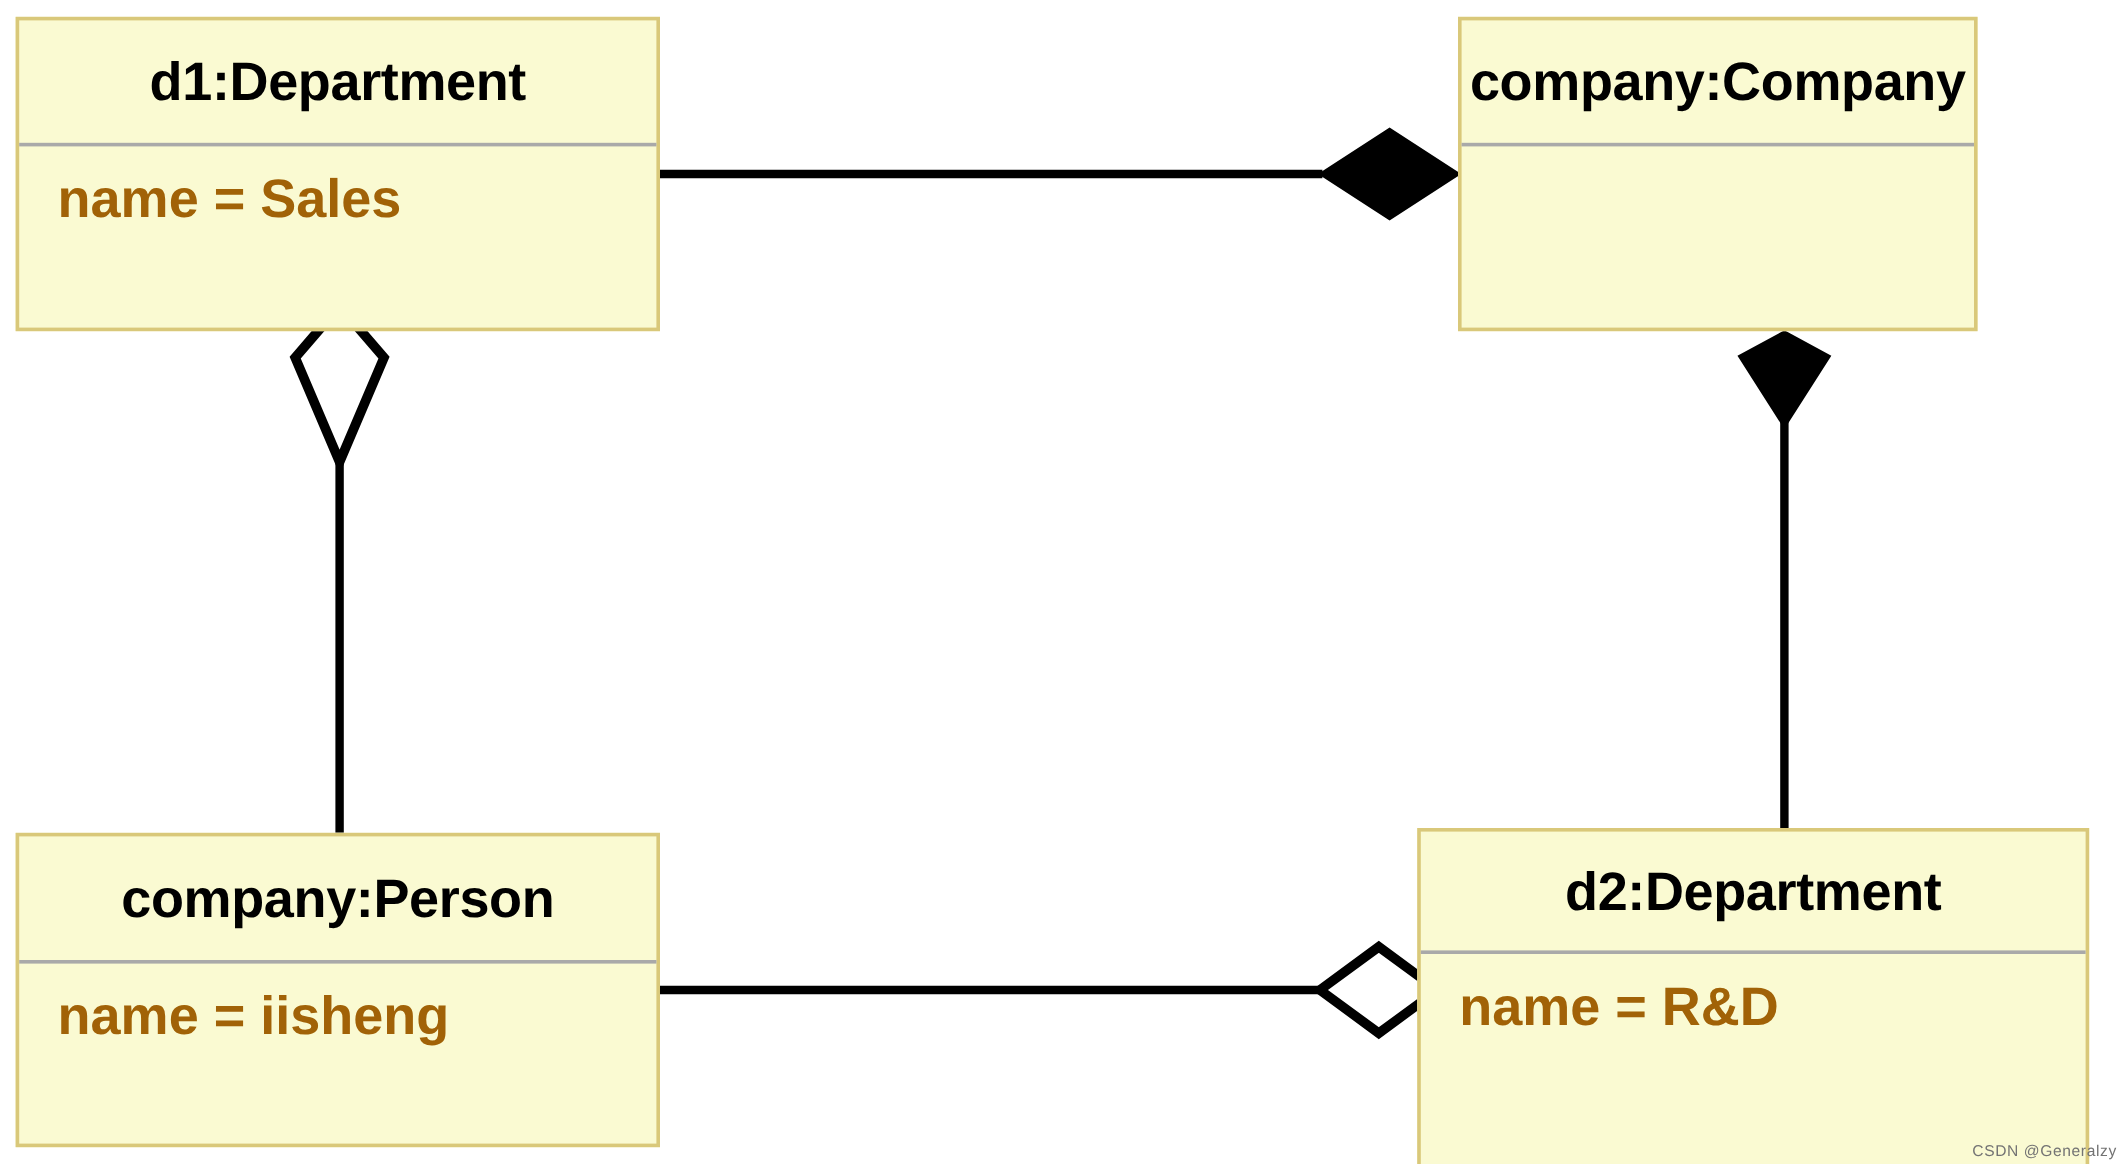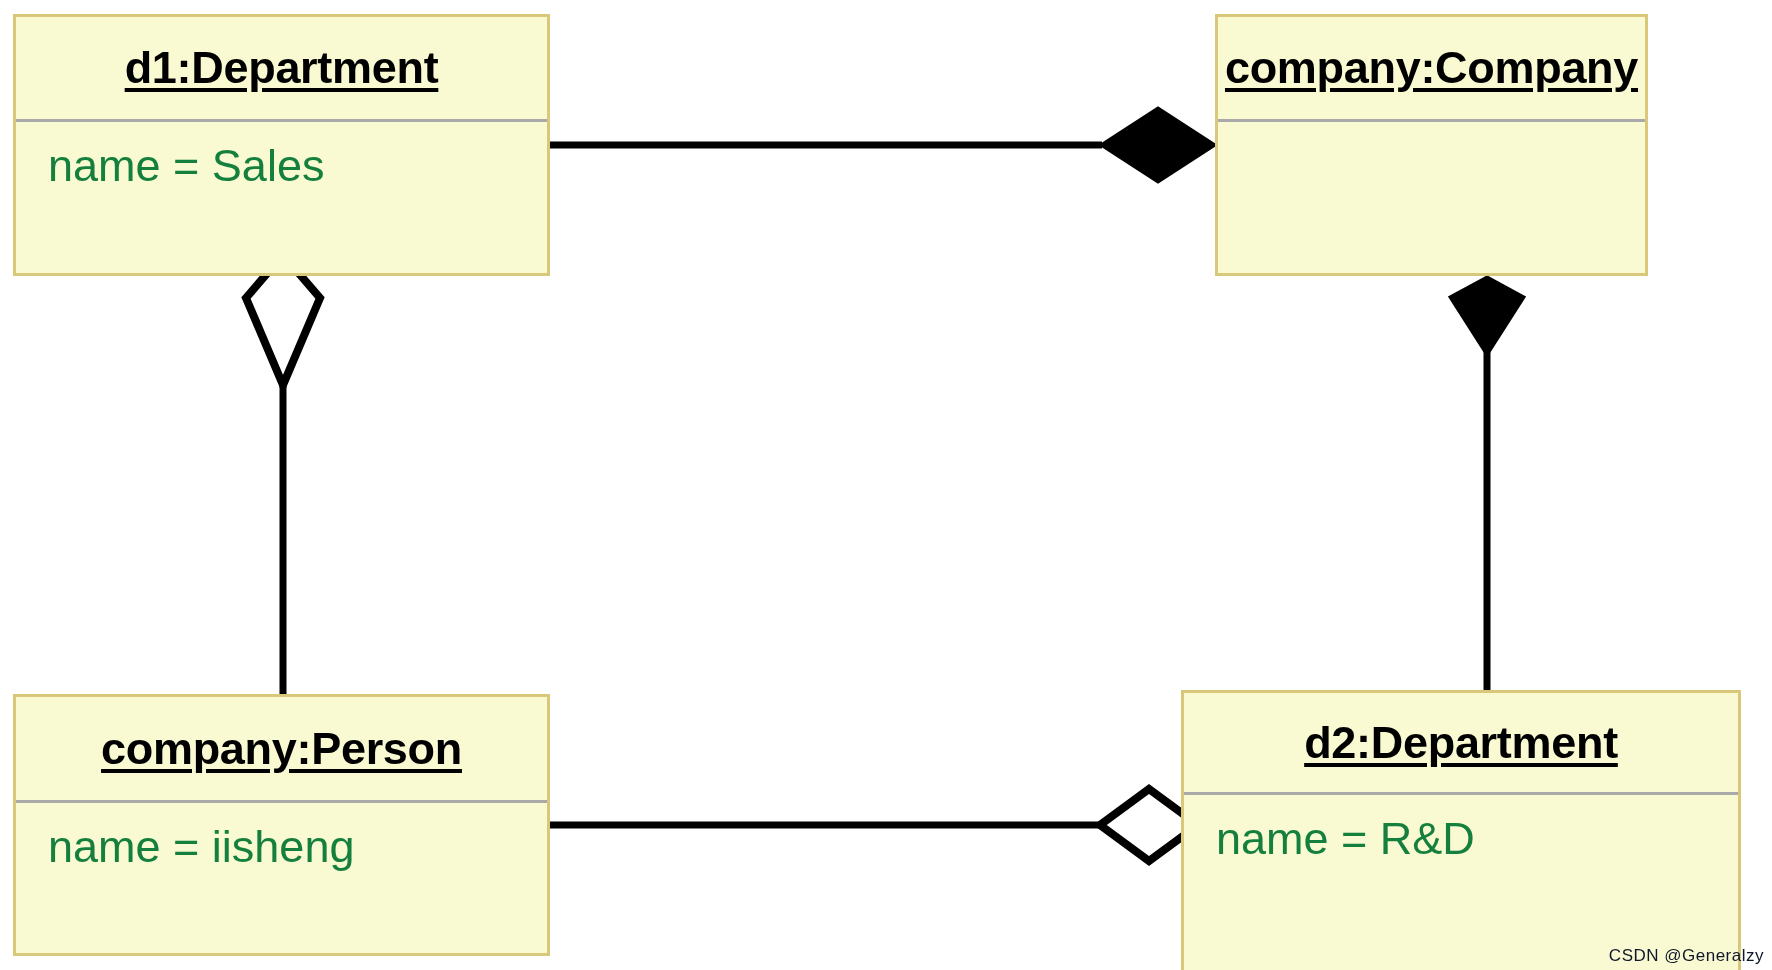--- a/index.html
+++ b/index.html
@@ -32,37 +32,37 @@
   .uml-header {
     display: flex;
     align-items: center;
     justify-content: center;
     box-sizing: border-box;
     border-bottom: 3px solid #a9a9a9;
     flex: 0 0 auto;
   }
   .uml-title {
     font-weight: bold;
-    text-decoration: underline;
     text-underline-offset: 5px;
     text-decoration-thickness: 4px;
     color: #000000;
     letter-spacing: -0.3px;
     white-space: nowrap;
   }
   .uml-compartment {
     flex: 1 1 auto;
     box-sizing: border-box;
     display: flex;
     align-items: flex-start;
     padding-top: 18px;
   }
   .uml-attr {
-    color: #15803d;
+    color: #a16207;
     white-space: nowrap;
+    font-weight: bold;
   }
 
   
   #box-d1        { left: 13px;   top: 14px;  width: 537px; height: 262px; }
   #box-company   { left: 1215px; top: 14px;  width: 433px; height: 262px; }
   #box-person    { left: 13px;   top: 694px; width: 537px; height: 262px; }
   #box-d2        { left: 1138px; top: 690px; width: 560px; height: 315px; margin-left: 43px; }
 
   #box-d1 .uml-header,
   #box-company .uml-header   { height: 105px; }
@@ -89,22 +89,22 @@
     width: 1772px;
     height: 970px;
     pointer-events: none;
   }
 
   
   #watermark {
     position: absolute;
     right: 8px;
     bottom: 4px;
-    font-size: 17px;
-    color: #0f172a;
+    font-size: 13px;
+    color: #737373;
     letter-spacing: 0.5px;
     white-space: nowrap;
   }
 </style>
 </head>
 <body>
 
 <div id="canvas">
 
   <svg id="links" viewBox="0 0 1772 970" width="1772" height="970" xmlns="http://www.w3.org/2000/svg">

